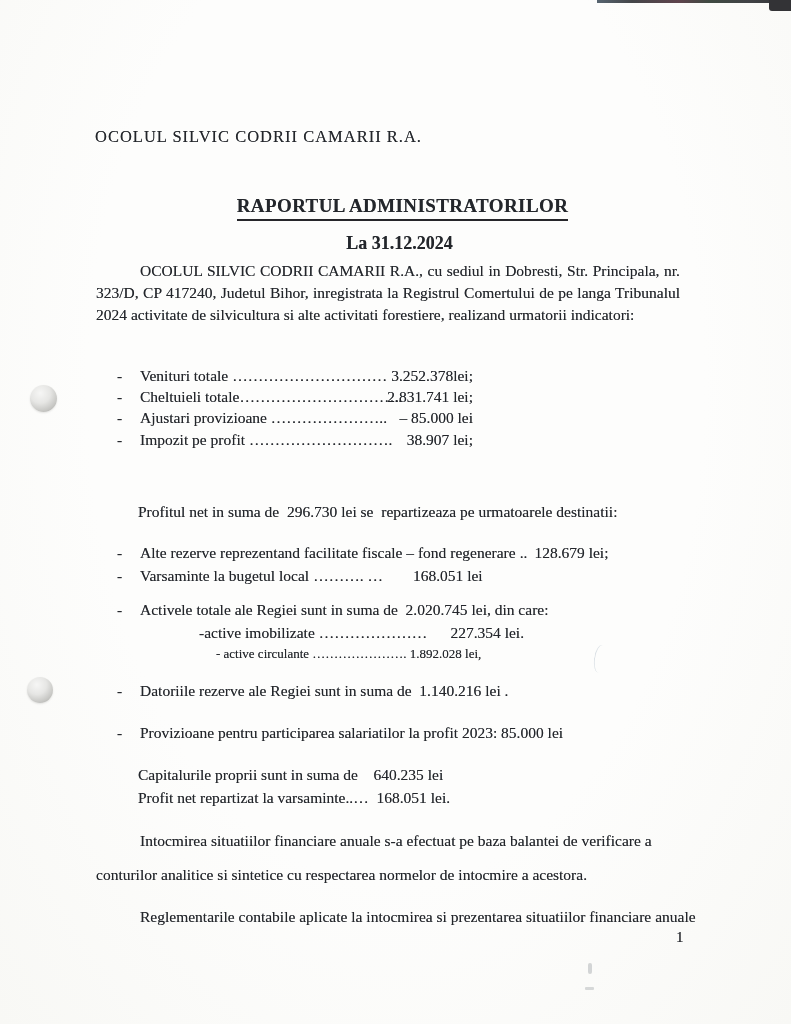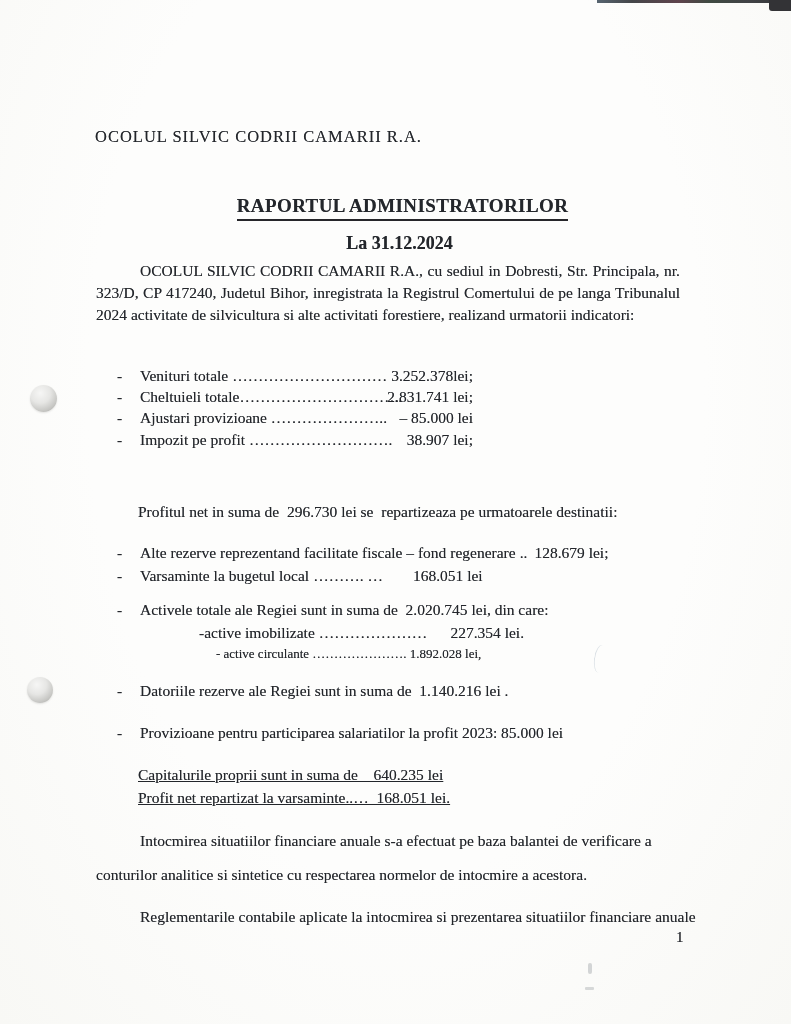--- a/index.html
+++ b/index.html
@@ -42,21 +42,21 @@
   .destinations{left:117px;top:541px;font-size:15.5px;line-height:23px;}
   .destinations .dots{margin:0 4px;}
   .destinations .val{margin-left:3px;}
   .destinations .row2 .val{margin-left:26px;}
 
   .assets-head{left:117px;top:601px;font-size:15.5px;}
   .assets-sub1{left:199px;top:624px;font-size:15.5px;}
   .assets-sub2{left:196px;top:646px;font-size:13px;margin-left:20px;}
   .debts{left:117px;top:682px;font-size:15.5px;}
   .provisions{left:117px;top:724px;font-size:15.5px;}
-  .equity{left:138px;top:764px;font-size:15.5px;line-height:22.5px;text-decoration:underline;}
+  .equity{left:138px;top:764px;font-size:15.5px;line-height:22.5px;}
 
   .closing1{left:96px;top:824px;width:590px;font-size:15.5px;line-height:34px;}
   .closing1 .indent{text-indent:44px;}
   .closing2{left:96px;top:908px;width:640px;font-size:15.5px;text-indent:44px;}
   .pagenum{left:676px;top:929px;font-size:15px;}
 
   
   .top-line{left:597px;top:0;width:194px;height:3px;
     background:linear-gradient(90deg,#3a4a58,#24262a 18%,#43232e 42%,#1e2b22 58%,#202226 78%,#101214);
     opacity:.85;}

